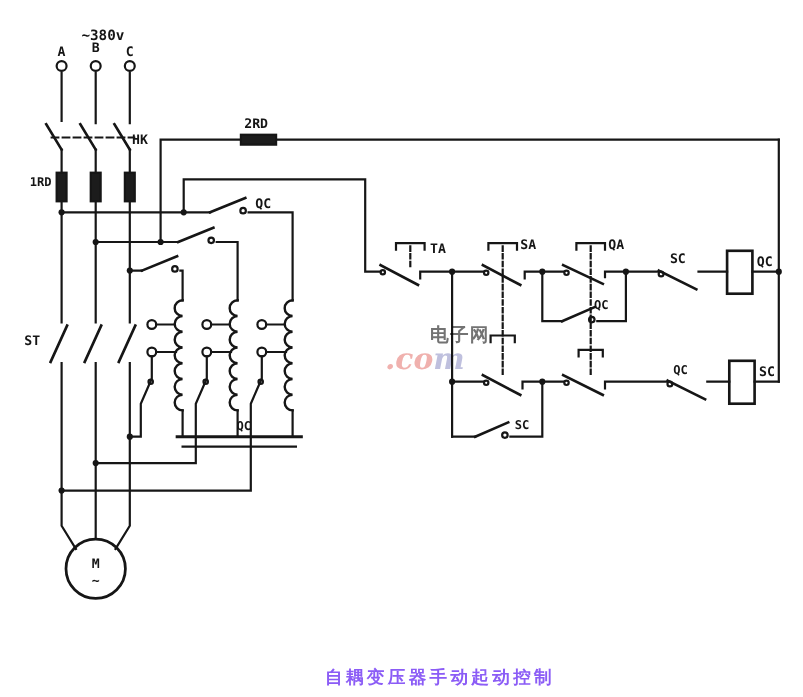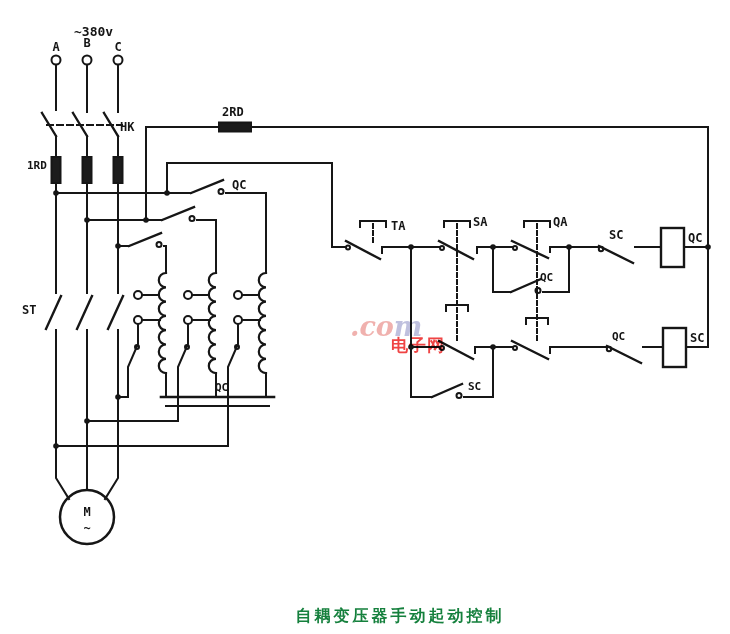--- a/index.html
+++ b/index.html
@@ -21,35 +21,34 @@
     mix-blend-mode:multiply;pointer-events:none;
   }
   #wm-brand{
     position:absolute;left:0;top:2px;
     font-family:"Liberation Sans",sans-serif;font-weight:bold;
     font-size:39px;line-height:1;letter-spacing:-1px;color:#f2aba7;
   }
   #wm-cn{
     position:absolute;left:96px;top:3px;
     font-weight:bold;font-size:17px;line-height:1;letter-spacing:1px;
-    color:#ef4444;
-    margin-top:40px;
+    color:#737373;
   }
   #wm-com{
     position:absolute;left:55px;top:19px;
     font-family:"DejaVu Serif","Liberation Serif",serif;
     font-style:italic;font-weight:bold;font-size:27px;line-height:1;
     color:#f0b1ae;
   }
   #wm-com .wm-tail{color:#bfc0de;}
   
   #caption{
     position:absolute;left:70px;top:606px;width:660px;
     text-align:center;font-weight:bold;font-size:16px;
-    letter-spacing:3px;color:#15803d;
+    letter-spacing:3px;color:#8b5cf6;
   }
 </style>
 </head>
 <body>
 
 <div id="stage">
 <svg width="730" height="634" viewBox="0 0 730 634" stroke="#161616" stroke-width="2" fill="none" stroke-linecap="square">
 
   <g>
 

